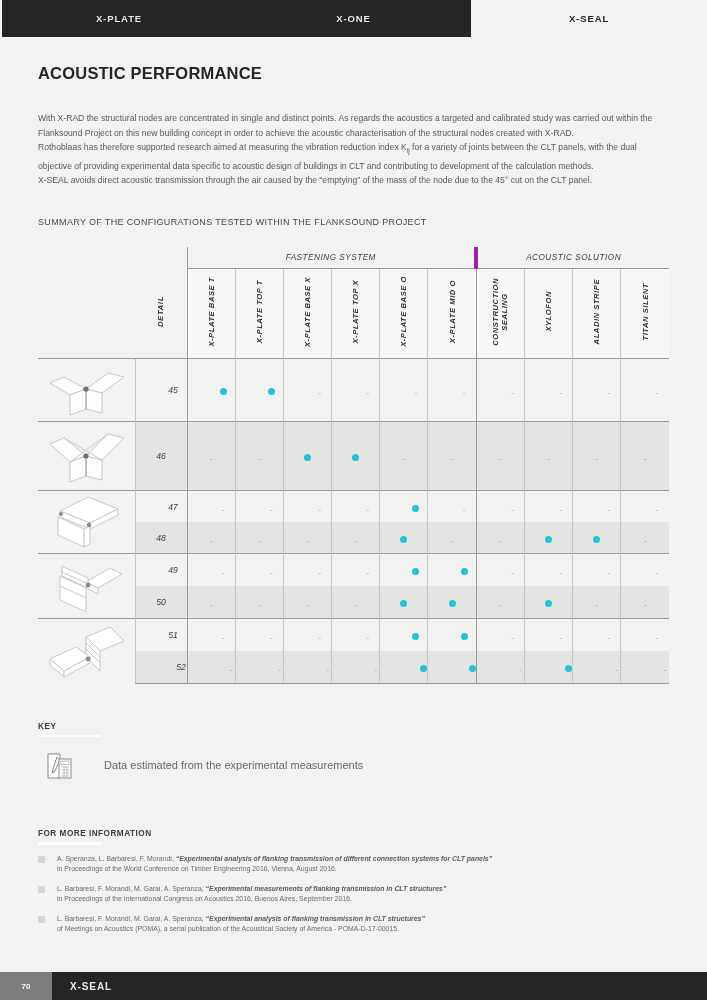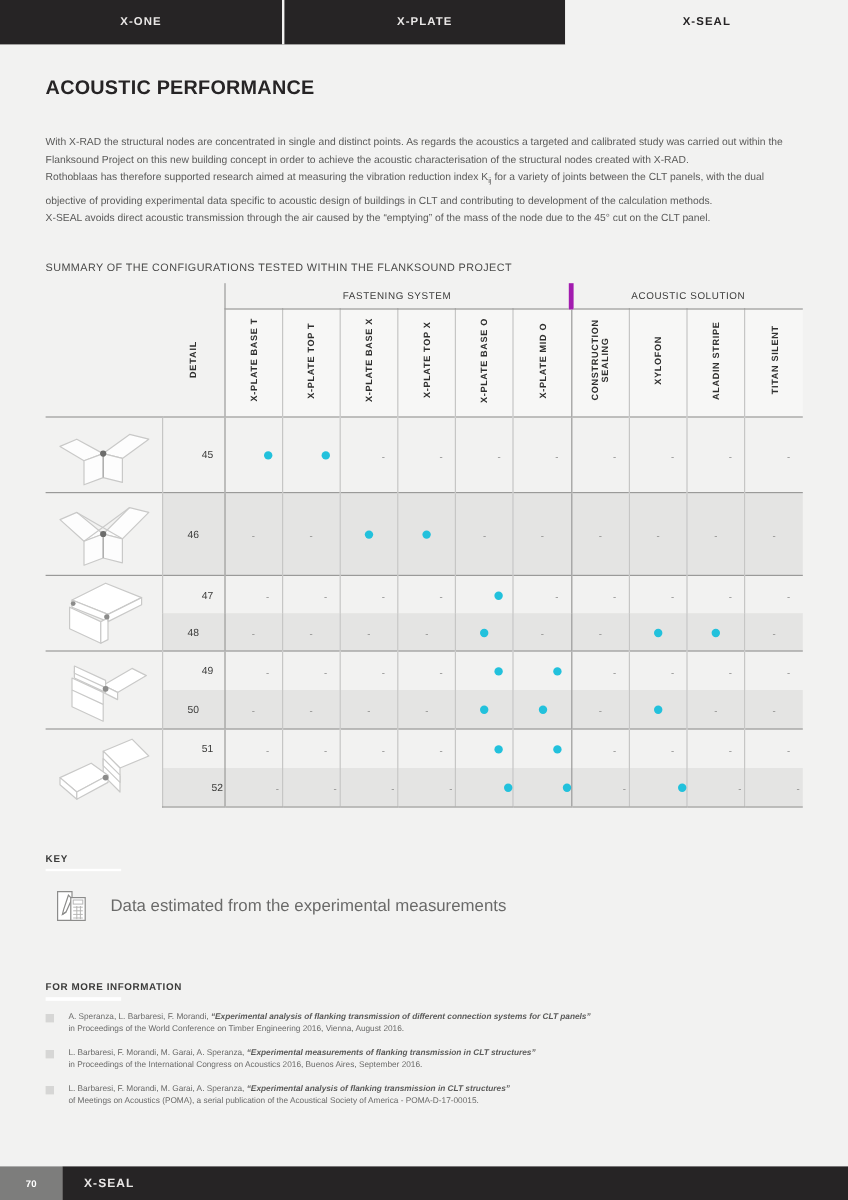--- a/index.html
+++ b/index.html
@@ -46,24 +46,25 @@
   .body-text sub { font-size: 6.4px; vertical-align: sub; }
 
   .section-label {
     margin-top: 29px;
     font-size: 9px; font-weight: 400; letter-spacing: 0.35px;
     color: #4a4a49;
   }
 
   
   table.cfg {
-    margin-top: 8px;
+    margin-top: 20px;
     border-collapse: collapse;
     width: 631px;
     table-layout: fixed;
+    font-style: italic;
   }
   table.cfg td, table.cfg th { padding: 0; font-weight: 400; }
 
   .gh { 
     font-size: 8.2px; letter-spacing: 0.5px; color: #3c3c3b;
     text-align: center; height: 22px; vertical-align: middle;
   }
   .gh.fasten { border-left: 1px solid #9a9a99; border-bottom: 1px solid #9a9a99; }
   .gh.acoust { border-left: 4px solid #a21caf; border-bottom: 1px solid #9a9a99; }
 
@@ -109,21 +110,21 @@
   .dash { display: inline-block; font-size: 8px; color: #8c8c8b; line-height: 1; }
 
   svg.detail-svg { display: block; margin: 0 auto; }
 
   
   .key-wrap { margin-top: 38px; }
   .key-title { font-size: 8.2px; font-weight: 700; letter-spacing: 0.6px; color: #3c3c3b; }
   .rule { width: 63px; height: 2.5px; background: #ffffff; margin-top: 4px; }
   .key-row { display: flex; align-items: center; margin-top: 12px; }
   .key-icon { width: 44px; display: flex; justify-content: center; }
-  .key-text { font-size: 14px; color: #6a6a69; margin-left: 10px; }
+  .key-text { font-size: 11px; color: #6a6a69; margin-left: 22px; }
 
   
   .ref-wrap { margin-top: 36px; }
   .ref-title { font-size: 8.2px; font-weight: 700; letter-spacing: 0.5px; color: #3c3c3b; margin-top: 48px; }
   .ref-item { display: flex; margin-top: 9px; }
   .ref-bullet { width: 7px; height: 7px; background: #d6d6d5; flex: 0 0 7px; margin-top: 2px; }
   .ref-body { margin-left: 12px; font-size: 6.9px; line-height: 10.5px; color: #6a6a69; }
   .ref-body em { font-style: italic; font-weight: 700; color: #5a5a59; }
 
   
@@ -138,25 +139,25 @@
     display: flex; align-items: center;
     padding-left: 18px; font-size: 10px; font-weight: 700; letter-spacing: 0.9px;
   }
 </style>
 </head>
 <body>
 
 <div class="page">
 
   <div class="tabbar">
+    <div class="tab dark sep tab-xplate">
+      <span>X-PLATE</span>
+    </div>
     <div class="tab dark tab-xone">
       <span>X-ONE</span>
-    </div>
-    <div class="tab dark sep tab-xplate">
-      <span>X-PLATE</span>
     </div>
     <div class="tab active tab-xseal">
       <span>X-SEAL</span>
     </div>
   </div>
 
   <div class="content">
 
     <h1 class="title">ACOUSTIC PERFORMANCE</h1>
 

